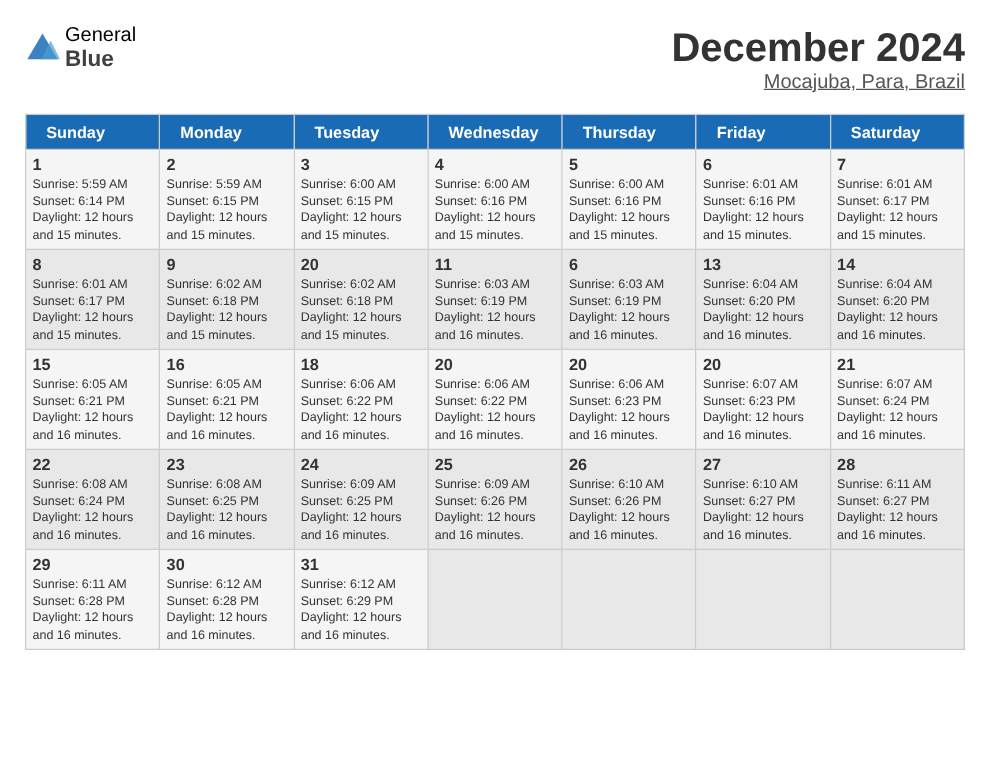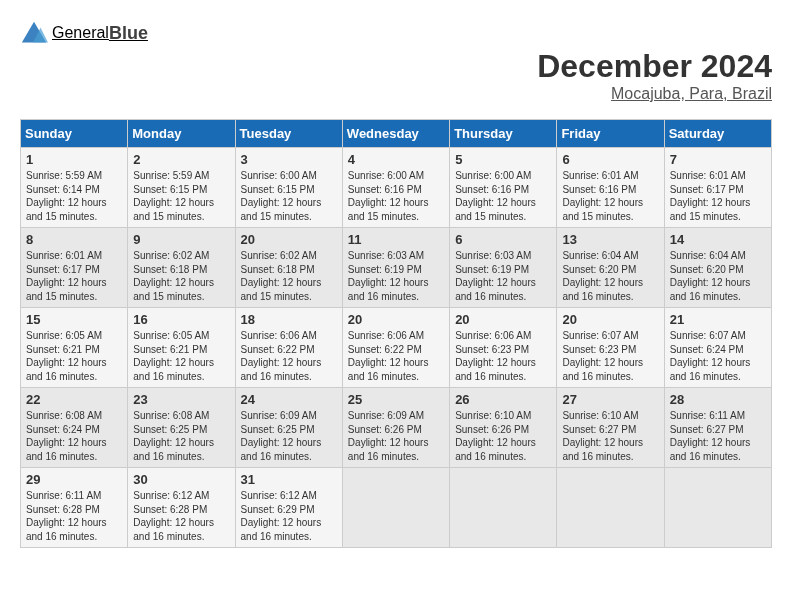--- a/index.html
+++ b/index.html
@@ -16,58 +16,56 @@
       align-items: flex-start;
       margin-bottom: 16px;
     }
     .logo {
       display: flex;
       align-items: center;
       gap: 4px;
     }
     .logo-text {
       display: flex;
-      flex-direction: row;
+      flex-direction: column;
       line-height: 1.1;
-      text-decoration: underline;
     }
     .logo-blue {
       font-size: 18px;
       font-weight: bold;
       color: #404040;
     }
     .logo-icon {
       width: 28px;
       height: 28px;
     }
     .title-block {
       text-align: right;
     }
     .month-title {
       font-size: 32px;
       font-weight: bold;
       color: #333;
-      margin-top: 28px;
     }
     .location-title {
       font-size: 16px;
       color: #555;
       text-decoration: underline;
     }
     table {
       width: 100%;
       border-collapse: collapse;
       table-layout: fixed;
     }
     thead tr th {
       background: #1a6bb5;
       color: #fff;
       font-size: 13px;
       font-weight: bold;
-      padding: 6px 4px;
+      padding: 6px 16px;
       text-align: left;
       border: 1px solid #ccc;
     }
     tbody tr td {
       vertical-align: top;
       border: 1px solid #ccc;
       padding: 4px 5px;
       font-size: 10.5px;
       color: #333;
       height: 80px;

